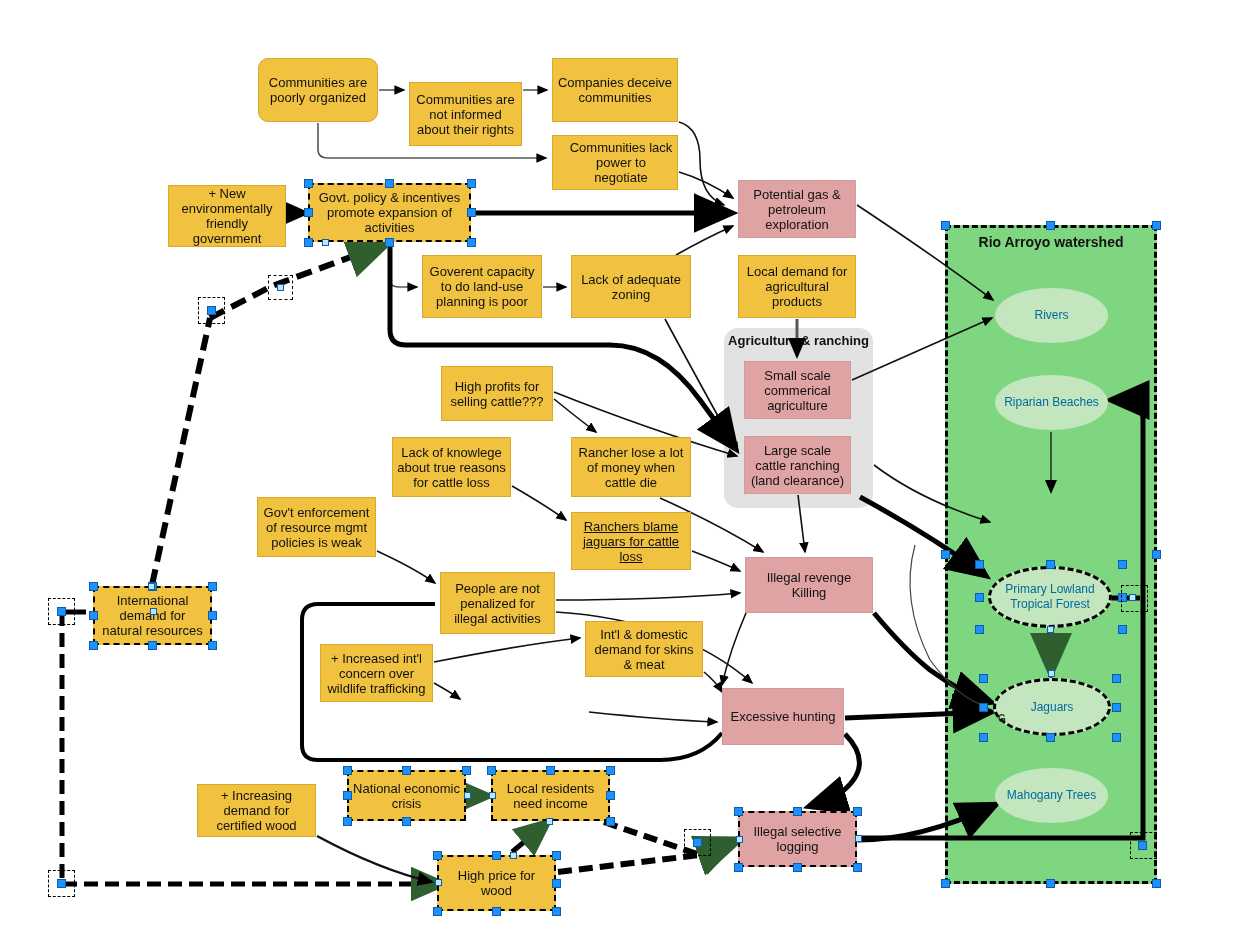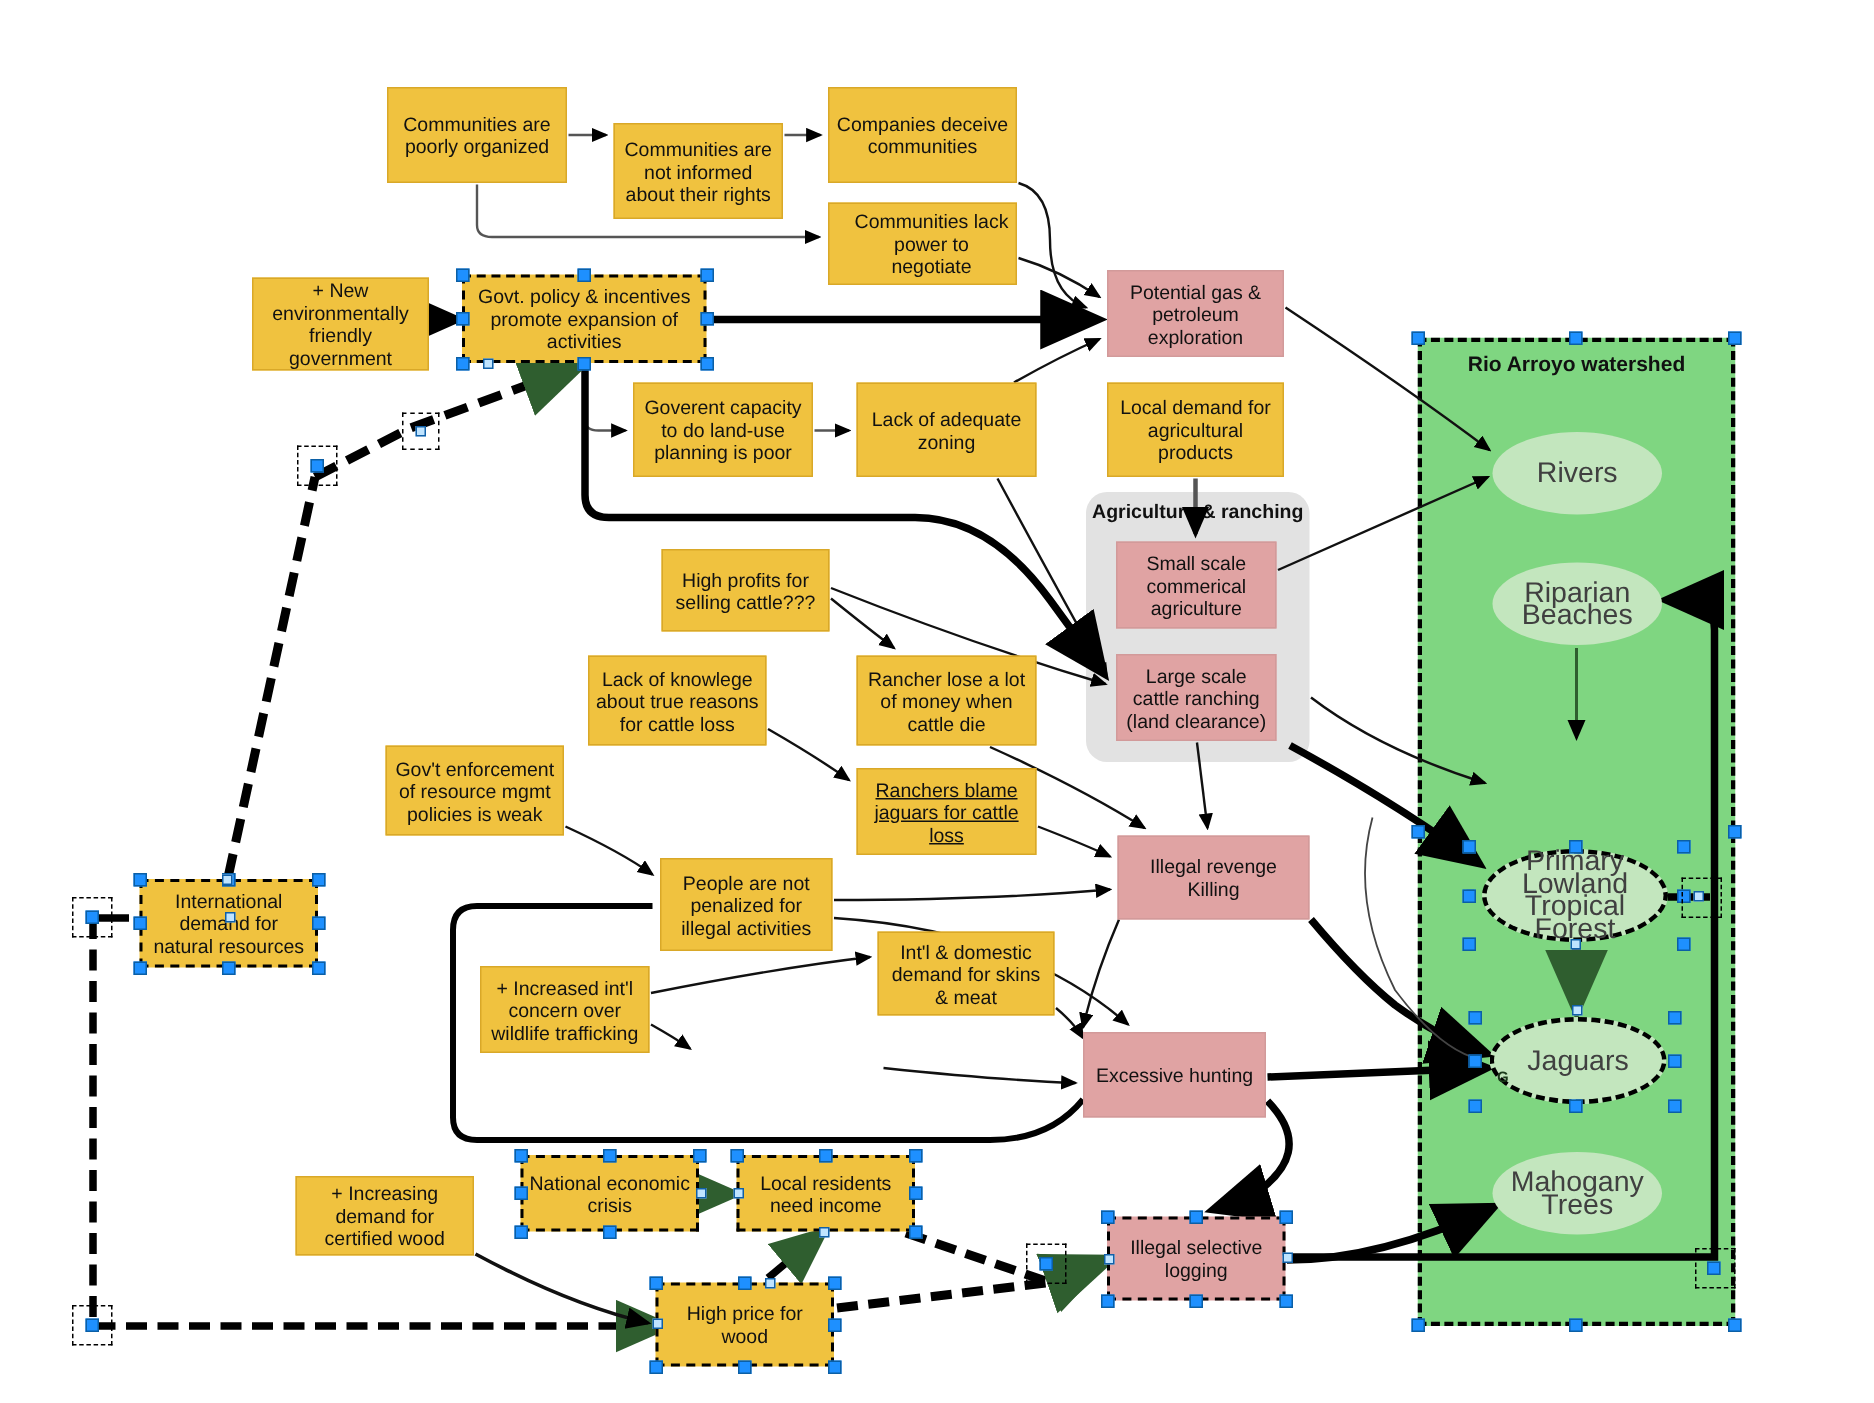--- a/index.html
+++ b/index.html
@@ -9,21 +9,21 @@
   .node{position:absolute;box-sizing:border-box;display:flex;align-items:center;justify-content:center;text-align:center;
         font-size:13px;line-height:15px;color:#111;padding:2px 4px;}
   .cause{background:#f0c23f;border:1px solid #d9a828;}
   .effect{background:#e0a3a3;border:1px solid #d29a9a;}
   .sel{border:2px dashed #000;}
   .group-ag{position:absolute;background:#e2e2e2;border-radius:14px;box-sizing:border-box;}
   .group-ag .gtitle{position:absolute;top:5px;left:0;right:0;text-align:center;font-size:13px;font-weight:bold;color:#111;}
   .watershed{position:absolute;background:#7fd681;border:3px dashed #000;box-sizing:border-box;border-radius:3px;}
   .watershed .wtitle{position:absolute;top:6px;left:0;right:0;text-align:center;font-size:14px;font-weight:bold;color:#111;}
   .oval{position:absolute;background:#c3e6be;border-radius:50%;display:flex;align-items:center;justify-content:center;
-        text-align:center;font-size:19px;line-height:15px;color:#404040;box-sizing:border-box;}
+        text-align:center;font-size:12px;line-height:15px;color:#0369a1;box-sizing:border-box;}
   .oval.selo{border:3px dashed #000;background:#c3e6be;}
   .hdl{position:absolute;width:9px;height:9px;background:#1e90ff;border:1px solid #0b5fa5;box-sizing:border-box;}
   .hdl.sm{width:7px;height:7px;background:#bfe4ff;border:1px solid #1060a8;}
   .vtxdash{position:absolute;border:1px dashed #000;box-sizing:border-box;}
   .minilbl{position:absolute;font-size:10px;font-weight:bold;color:#1a3a1a;}
 </style>
 </head>
 <body>
 
 <div id="stage">
@@ -156,21 +156,21 @@
   </div>
   <div class="minilbl" style="left:977px;top:592px;">F</div>
   <div class="oval selo" style="left:993px;top:678px;width:118px;height:58px;">
     <span>Jaguars</span>
   </div>
   <div class="minilbl" style="left:998px;top:713px;">G</div>
   <div class="oval" style="left:995px;top:768px;width:113px;height:55px;">
     <span>Mahogany Trees</span>
   </div>
 
-  <div class="node cause" style="left:258px;top:58px;width:120px;height:64px;">
+  <div class="node cause" style="left:258px;top:58px;width:120px;height:64px;border-radius:10px;">
       <span>Communities are poorly organized</span>
     </div>
   <div class="node cause" style="left:409px;top:58px;width:113px;height:64px;margin-top:24px;">
       <span>Communities are not informed about their rights</span>
     </div>
   <div class="node cause" style="left:552px;top:58px;width:126px;height:64px;">
       <span>Companies deceive communities</span>
     </div>
   <div class="node cause" style="left:552px;top:135px;width:126px;height:55px;padding-left:16px;">
       <span>Communities lack power to negotiate</span>

